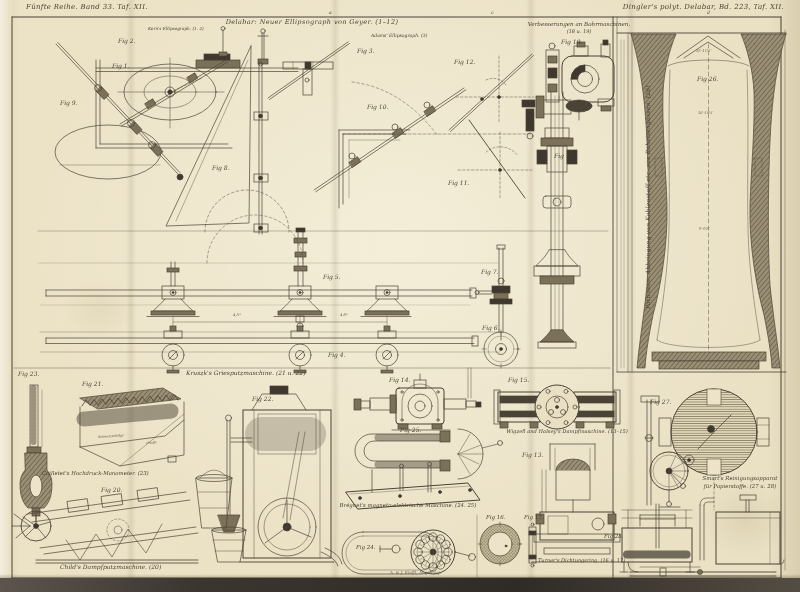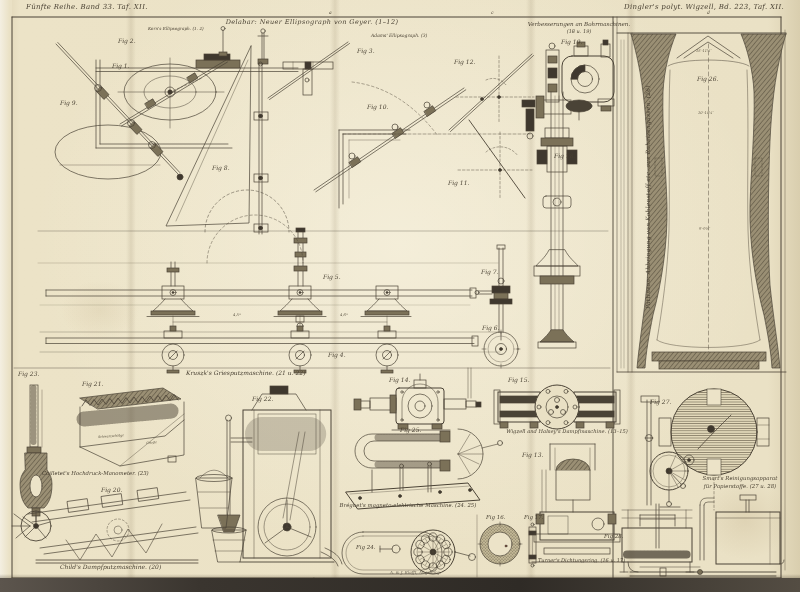--- a/index.html
+++ b/index.html
@@ -556,21 +556,21 @@
     <path d="M628,562 Q628,572 638,572 M780,564 Q784,564 784,560" stroke-width=".7"></path>
     <path d="M640,567 H700" stroke-width=".5"></path>
     <circle cx="700" cy="572" r="2.5" fill="#7b7158"></circle>
     <rect x="660" y="568" width="6" height="8"></rect>
   </g>
 
 </g>
 </svg>
 
 <div class="lbl" style="left:26px;top:4px;font-size:7px;letter-spacing:.3px">Fünfte Reihe. Band 33. Taf. XII.</div>
-<div class="lbl" style="right:16px;top:4px;left:auto;font-size:7px;letter-spacing:.3px;position:absolute">Dingler's polyt. Wigzell, Bd. 223, Taf. XII.</div>
+<div class="lbl" style="right:16px;top:4px;left:auto;font-size:7px;letter-spacing:.3px;position:absolute">Dingler's polyt. Delabar, Bd. 223, Taf. XII.</div>
 
 <div class="lbl c" style="left:212px;top:19px;width:200px;font-size:6.5px;letter-spacing:.4px">Delabar: Neuer Ellipsograph von Geyer. (1–12)</div>
 <div class="lbl" style="left:148px;top:27px;font-size:4.2px">Kern's Ellipsograph. (1. 2)</div>
 <div class="lbl" style="left:371px;top:34px;font-size:4.5px">Adams' Ellipsograph. (3)</div>
 <div class="lbl c" style="left:520px;top:21px;width:118px;font-size:5.6px">Verbesserungen an Bohrmaschinen.</div>
 <div class="lbl c" style="left:520px;top:29px;width:118px;font-size:5px">(18 u. 19)</div>
 <div class="lbl c" style="left:645px;top:333px;width:272px;font-size:5.8px;letter-spacing:.3px;transform:rotate(-90deg)">Pattinson: Abbringung von Kohlenstoff etc. aus Roheisengüssen. (26)</div>
 <div class="lbl" style="left:186px;top:370px;font-size:6px">Kruszk's Griesputzmaschine. (21 u. 22)</div>
 <div class="lbl" style="left:42px;top:471px;font-size:5.4px">Cailletet's Hochdruck-Manometer. (23)</div>
 <div class="lbl" style="left:60px;top:564px;font-size:6px">Child's Dampfputzmaschine. (20)</div>

